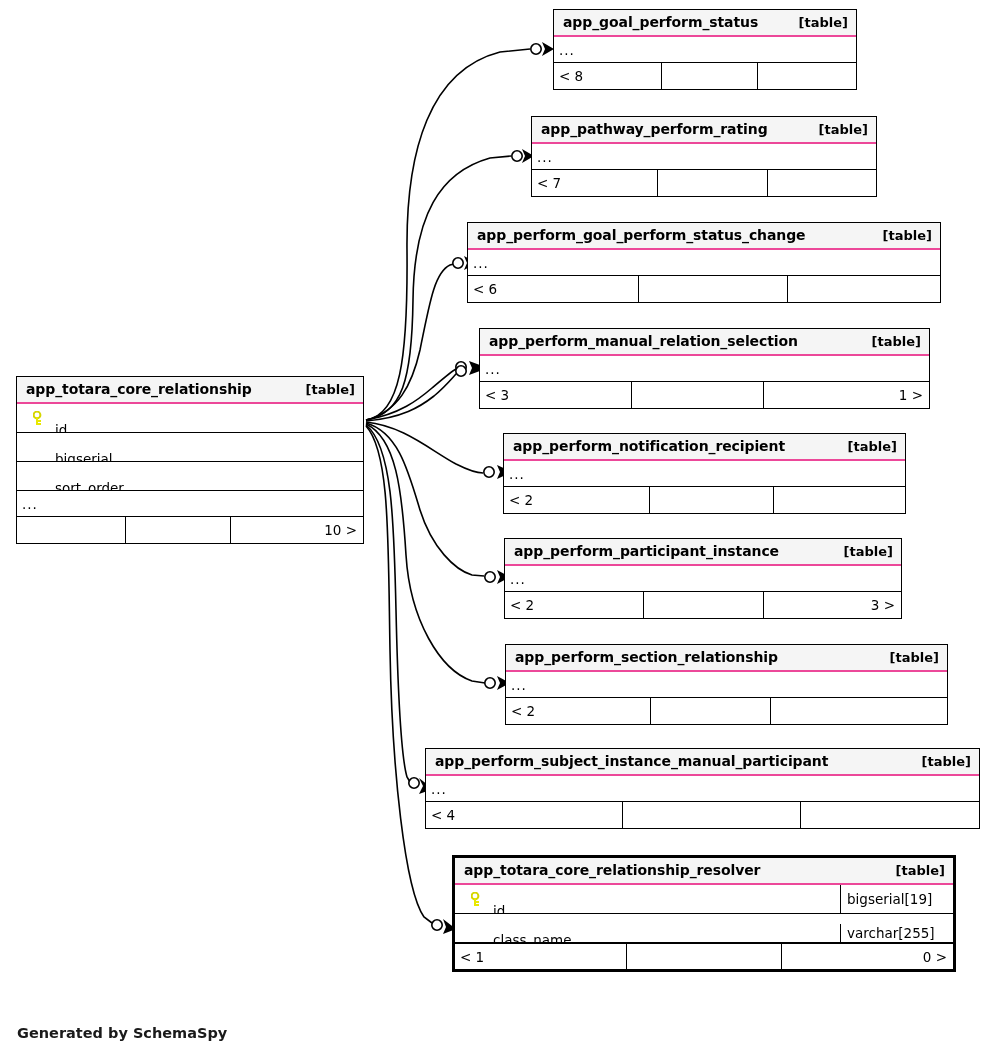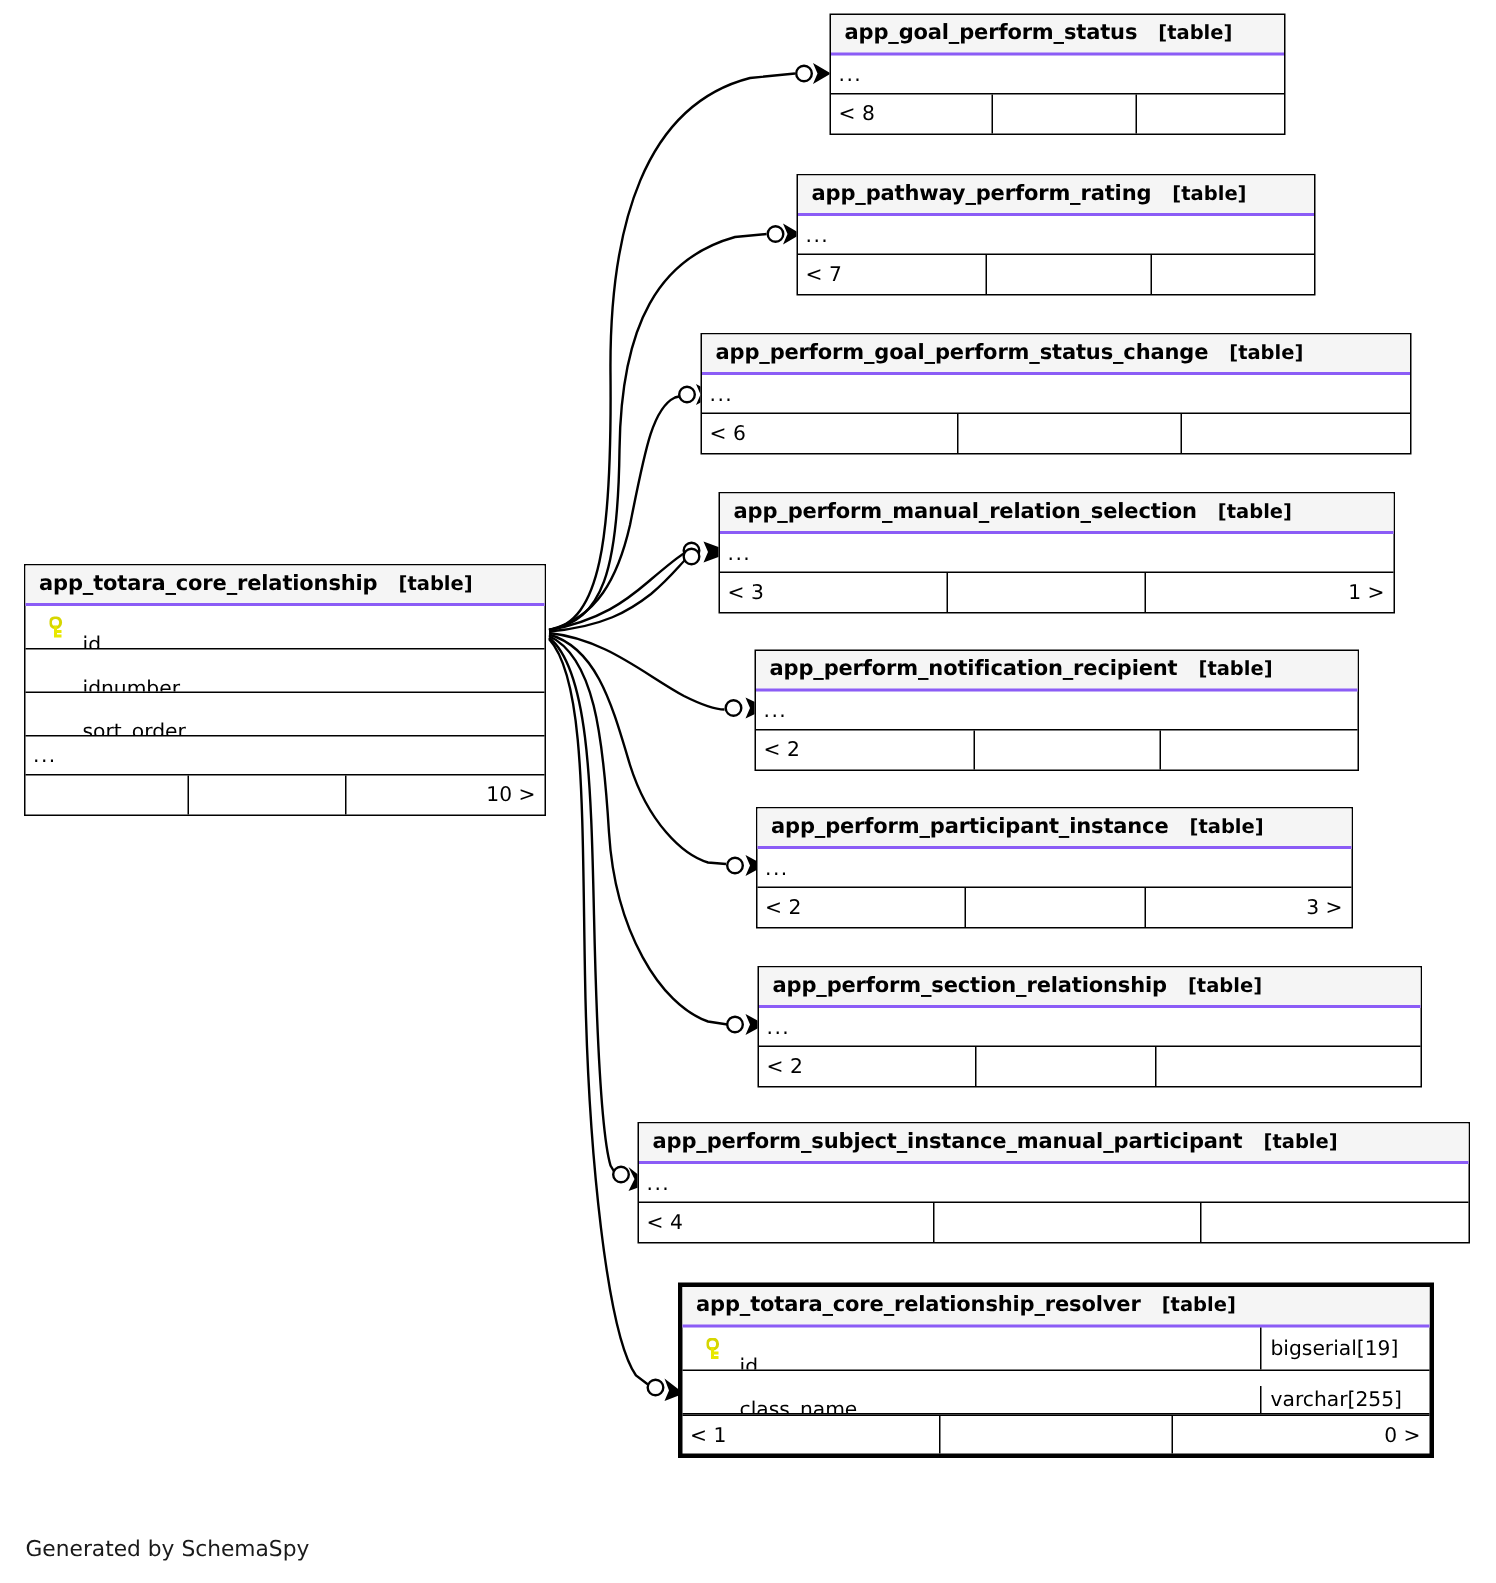--- a/index.html
+++ b/index.html
@@ -36,26 +36,27 @@
     font-size: 13.5px;
     color: #000000;
     z-index: 5;
   }
   .tbl.focus {
     border: 3px solid #000000;
   }
   .tbl-header {
     box-sizing: border-box;
     background: #f5f5f5;
-    border-bottom: 2px solid #8b5cf6;
+    border-bottom: 2px solid #ec4899;
     height: 27px;
     line-height: 27px;
     padding: 0 8px 0 9px;
     display: flex;
     align-items: center;
+    justify-content: space-between;
     white-space: nowrap;
   }
   .tbl-title {
     font-weight: bold;
     font-size: 14px;
     letter-spacing: -0.1px;
   }
   .tbl-kind {
     font-size: 13px;
     font-weight: bold;
@@ -126,20 +127,21 @@
   .fcell.right { padding-right: 6px; text-align: right; }
 
   
   .credit {
     position: absolute;
     left: 17px;
     top: 1025px;
     font-size: 14.5px;
     color: #1a1a1a;
     white-space: nowrap;
+    font-weight: bold;
   }
 </style>
 </head>
 <body>
 
 <div id="canvas">
 
   <svg id="edges" viewBox="0 0 997 1055" width="997" height="1055" xmlns="http://www.w3.org/2000/svg">
     <g fill="none" stroke="#000000" stroke-width="1.6">
 
@@ -204,21 +206,21 @@
               <rect x="5" y="9" width="3" height="2" fill="#e8e800"></rect>
               <rect x="5" y="12" width="3" height="2" fill="#e8e800"></rect>
             </svg>
         </span>
         <span class="colname">id</span>
       </span>
     </div>
     <div class="row">
       <span class="row-name">
         <span class="keyslot"></span>
-        <span class="colname">idnumber</span>
+        <span class="colname">bigserial</span>
       </span>
     </div>
     <div class="row">
       <span class="row-name">
         <span class="keyslot"></span>
         <span class="colname">sort_order</span>
       </span>
     </div>
     <div class="ellipsis-row">...</div>
     <div class="footer">

